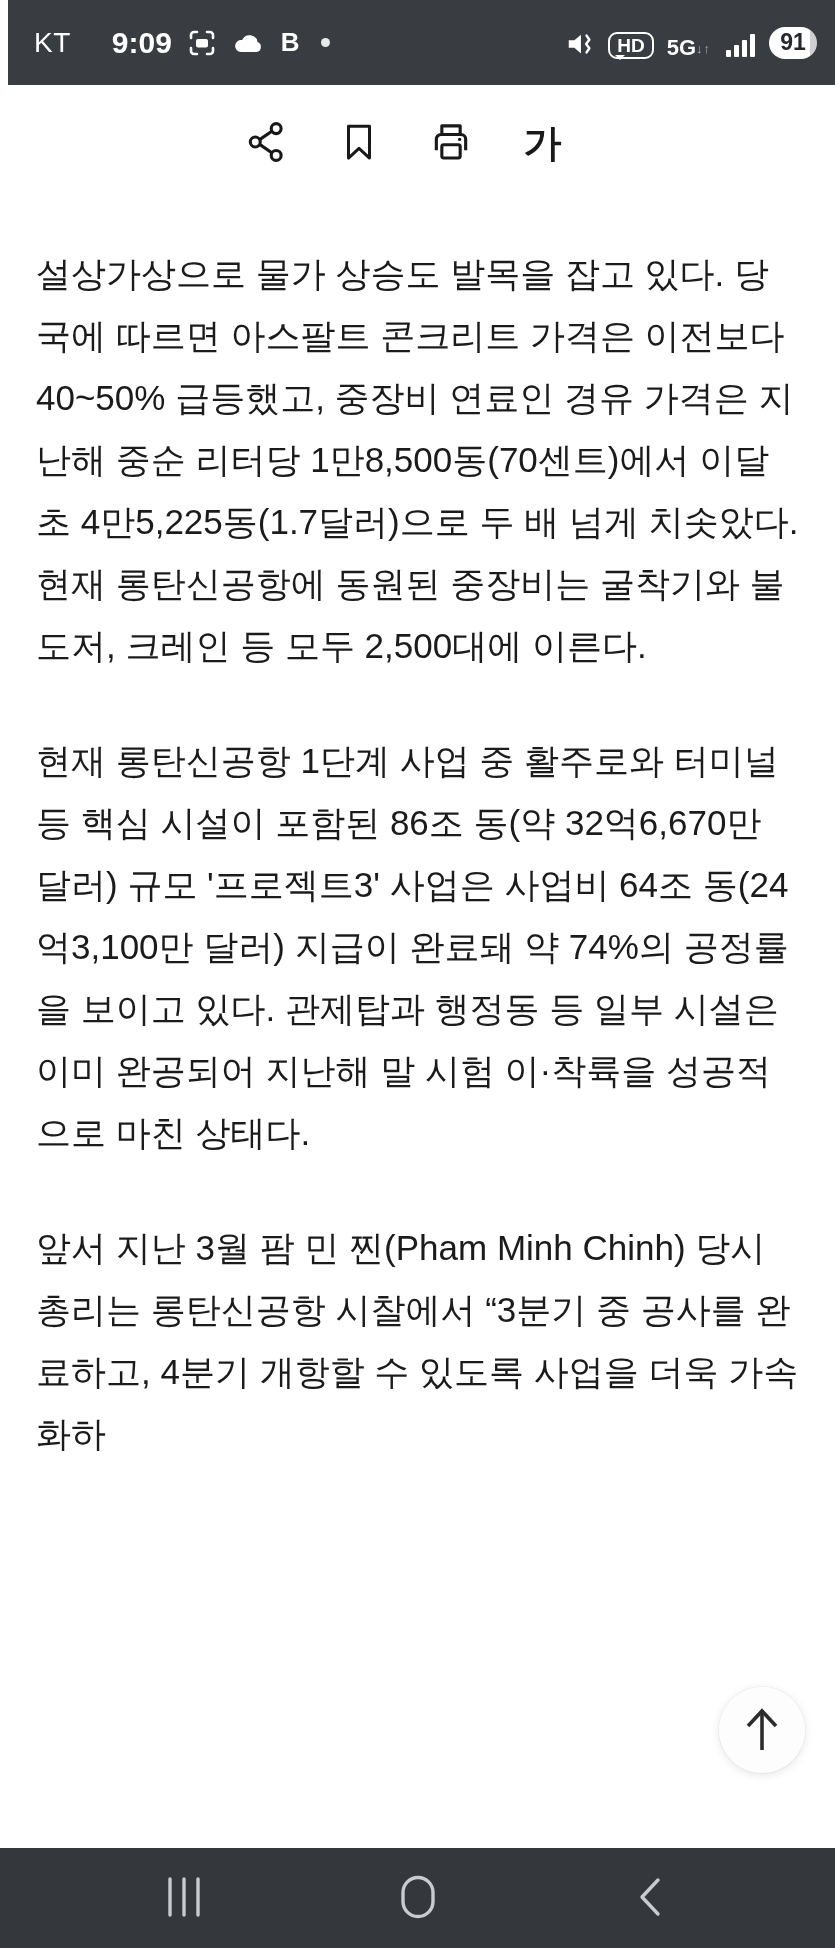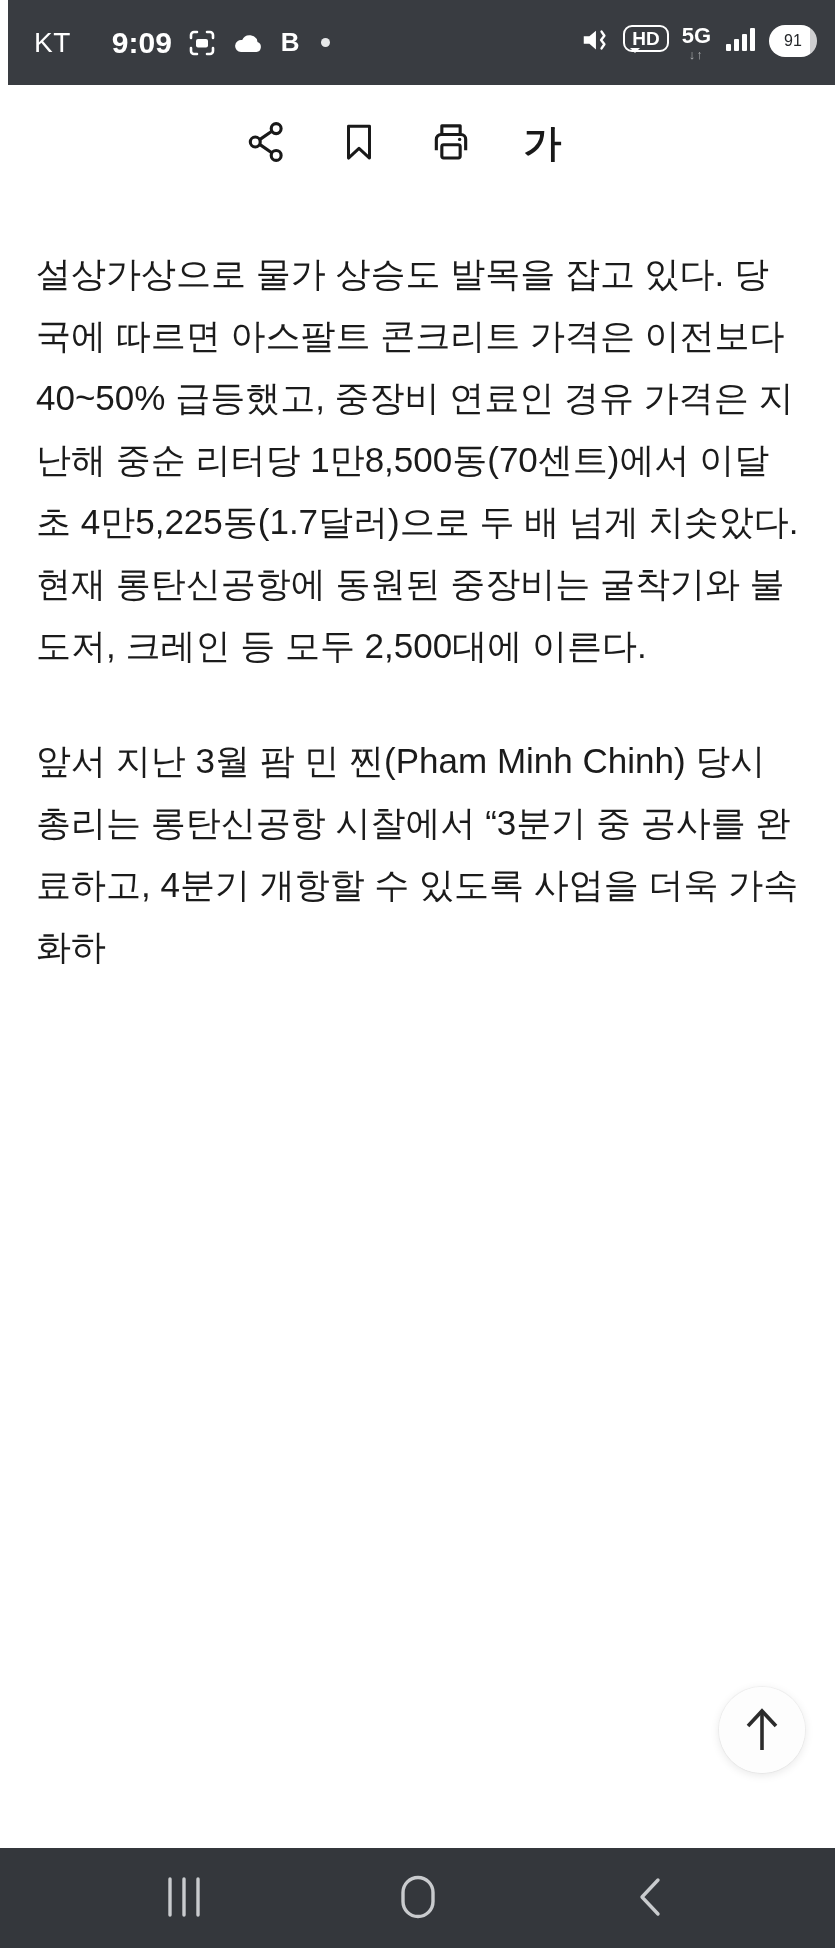--- a/index.html
+++ b/index.html
@@ -14,36 +14,36 @@
     position:absolute;top:0;left:8px;width:835px;height:85px;
     background:#393c41;color:#ffffff;
     display:flex;align-items:center;justify-content:space-between;
     padding:0 26px;box-sizing:border-box;
   }
   .sb-left{display:flex;align-items:center;gap:15px;}
   .sb-carrier{font-size:28px;font-weight:400;letter-spacing:.5px;}
   .sb-time{font-size:30px;font-weight:700;margin-left:26px;}
   .sb-badge-b{font-size:26px;font-weight:700;margin-left:2px;}
   .sb-dot{width:9px;height:9px;border-radius:50%;background:#e8e9ea;margin-left:6px;}
-  .sb-right{display:flex;align-items:flex-start;gap:13px;}
+  .sb-right{display:flex;align-items:flex-end;gap:13px;}
   .hd-badge{
     border:2.5px solid #fff;border-radius:9px;font-size:19px;font-weight:700;
     padding:2px 7px;position:relative;line-height:1;
   }
   .hd-badge:after{
     content:"";position:absolute;left:5px;bottom:-8px;
     border:5px solid transparent;border-top-color:#fff;
   }
-  .fiveg{display:flex;flex-direction:column;align-items:center;line-height:1;}
+  .fiveg{display:flex;flex-direction:row;align-items:center;line-height:1;}
   .fiveg-label{font-size:22px;font-weight:700;}
   .fiveg-arrows{font-size:13px;color:#aeb0b3;letter-spacing:1px;margin-top:1px;}
   .battery{
     height:32px;min-width:48px;border-radius:17px;
     background:linear-gradient(to right,#ffffff 86%,#cfcfd1 86%);
-    color:#26282b;font-size:16px;font-weight:400;
+    color:#26282b;font-size:23px;font-weight:700;
     display:flex;align-items:center;justify-content:center;
     padding:0 10px;box-sizing:border-box;
   }
   .sb-icon svg{display:block;}
 
   
   .content{
     position:absolute;top:85px;left:0;width:835px;height:1763px;
     background:#ffffff;overflow:hidden;
   }
@@ -167,20 +167,21 @@
         </svg>
       </span>
     </button>
     <button class="tb-btn">
       <span class="tb-font">가</span>
     </button>
   </div>
 
   <div class="article">
     <p>설상가상으로 물가 상승도 발목을 잡고 있다. 당국에 따르면 아스팔트 콘크리트 가격은 이전보다 40~50% 급등했고, 중장비 연료인 경유 가격은 지난해 중순 리터당 1만8,500동(70센트)에서 이달 초 4만5,225동(1.7달러)으로 두 배 넘게 치솟았다. 현재 롱탄신공항에 동원된 중장비는 굴착기와 불도저, 크레인 등 모두 2,500대에 이른다.</p>
+    <p>현재 롱탄신공항 1단계 사업 중 활주로와 터미널 등 핵심 시설이 포함된 86조 동(약 32억6,670만 달러) 규모 '프로젝트3' 사업은 사업비 64조 동(24억3,100만 달러) 지급이 완료돼 약 74%의 공정률을 보이고 있다. 관제탑과 행정동 등 일부 시설은 이미 완공되어 지난해 말 시험 이·착륙을 성공적으로 마친 상태다.</p>
     <p>앞서 지난 3월 팜 민 찐(Pham Minh Chinh) 당시 총리는 롱탄신공항 시찰에서 “3분기 중 공사를 완료하고, 4분기 개항할 수 있도록 사업을 더욱 가속화하</p>
   </div>
 </div>
 
 <button class="scroll-top">
   <span>
     <svg width="46" height="50" viewBox="0 0 46 50" fill="none" stroke="#2c2c2c" stroke-width="3.6">
       <line x1="23" y1="46" x2="23" y2="8"></line>
       <polyline points="9,22 23,7 37,22"></polyline>
     </svg>

